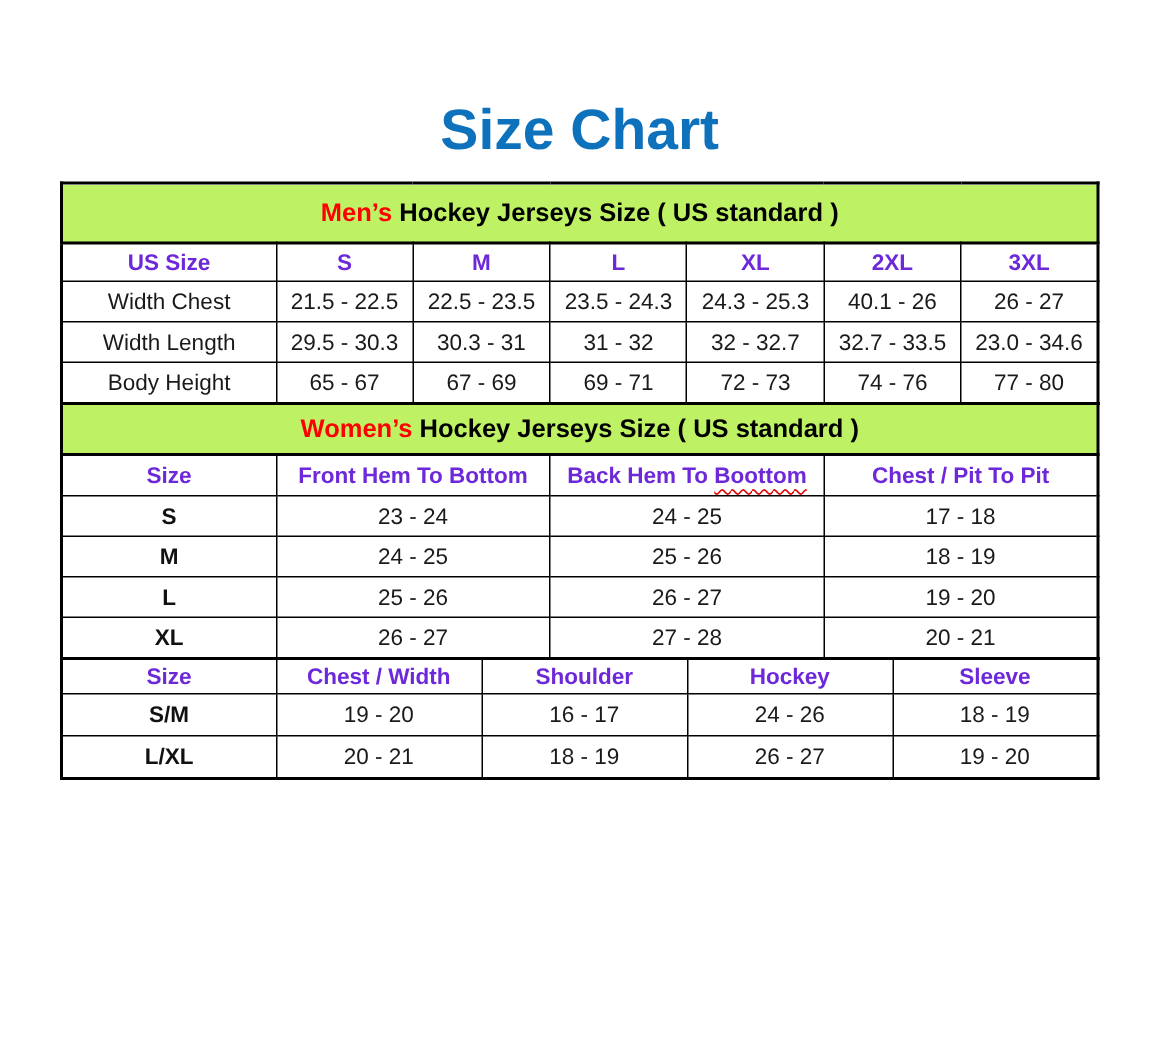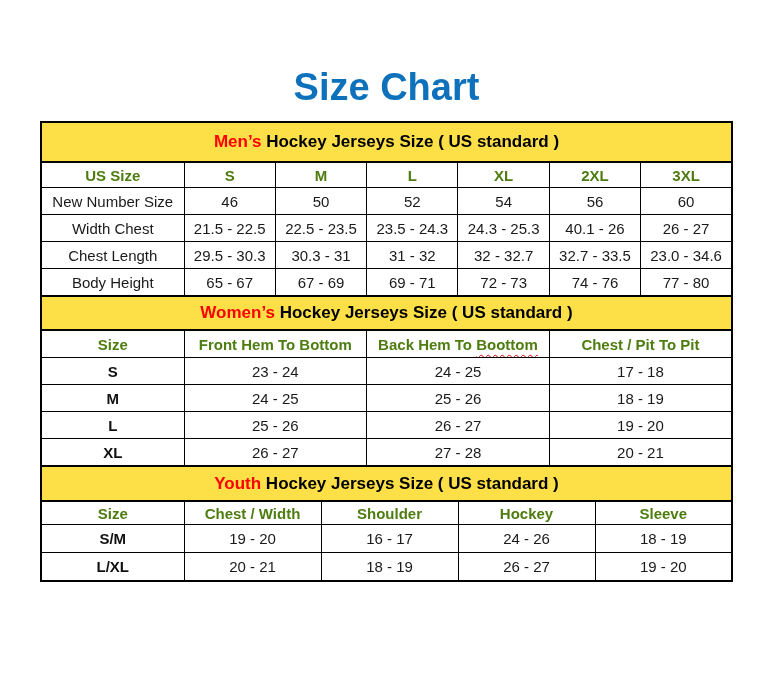--- a/index.html
+++ b/index.html
@@ -40,27 +40,27 @@
     border: 1px solid #000000;
     text-align: center;
     vertical-align: middle;
     padding: 0 2px;
     font-size: 15px;
     color: #1a1a1a;
     white-space: nowrap;
     overflow: hidden;
   }
   .t th.band {
-    background: #fde047;
+    background: #bef264;
     border: 2px solid #000000;
     font-size: 17px;
     font-weight: 700;
     color: #000000;
   }
-  .t th.colh { font-weight: 700; color: #4d7c0f; }
+  .t th.colh { font-weight: 700; color: #6d28d9; }
   .t td.rowlabel { font-weight: 400; }
   .t td.rowlabel.bold { font-weight: 700; color: #111111; }
   .accent { color: #ff0000; }
   .squiggle {
     text-decoration-line: underline;
     text-decoration-style: wavy;
     text-decoration-color: #e00000;
     text-decoration-thickness: 1px;
     text-underline-offset: 4px;
   }
@@ -98,39 +98,30 @@
           <tr>
             <th class="colh">US Size</th>
             <th class="colh">S</th>
             <th class="colh">M</th>
             <th class="colh">L</th>
             <th class="colh">XL</th>
             <th class="colh">2XL</th>
             <th class="colh">3XL</th>
           </tr>
           <tr>
-            <td class="rowlabel">New Number Size</td>
-            <td class="cell">46</td>
-            <td class="cell">50</td>
-            <td class="cell">52</td>
-            <td class="cell">54</td>
-            <td class="cell">56</td>
-            <td class="cell">60</td>
-          </tr>
-          <tr>
             <td class="rowlabel">Width Chest</td>
             <td class="cell">21.5 - 22.5</td>
             <td class="cell">22.5 - 23.5</td>
             <td class="cell">23.5 - 24.3</td>
             <td class="cell">24.3 - 25.3</td>
             <td class="cell">40.1 - 26</td>
             <td class="cell">26 - 27</td>
           </tr>
           <tr>
-            <td class="rowlabel">Chest Length</td>
+            <td class="rowlabel">Width Length</td>
             <td class="cell">29.5 - 30.3</td>
             <td class="cell">30.3 - 31</td>
             <td class="cell">31 - 32</td>
             <td class="cell">32 - 32.7</td>
             <td class="cell">32.7 - 33.5</td>
             <td class="cell">23.0 - 34.6</td>
           </tr>
           <tr>
             <td class="rowlabel">Body Height</td>
             <td class="cell">65 - 67</td>
@@ -188,23 +179,20 @@
     <table class="t t2">
         <colgroup>
           <col class="c0">
           <col>
           <col>
           <col>
           <col>
         </colgroup>
         <tbody>
           <tr>
-            <th class="band" colspan="5"><span class="accent">Youth</span><span> Hockey Jerseys Size ( US standard )</span></th>
-          </tr>
-          <tr>
             <th class="colh">Size</th>
             <th class="colh">Chest / Width</th>
             <th class="colh">Shoulder</th>
             <th class="colh">Hockey</th>
             <th class="colh">Sleeve</th>
           </tr>
           <tr>
             <td class="rowlabel bold">S/M</td>
             <td class="cell">19 - 20</td>
             <td class="cell">16 - 17</td>

